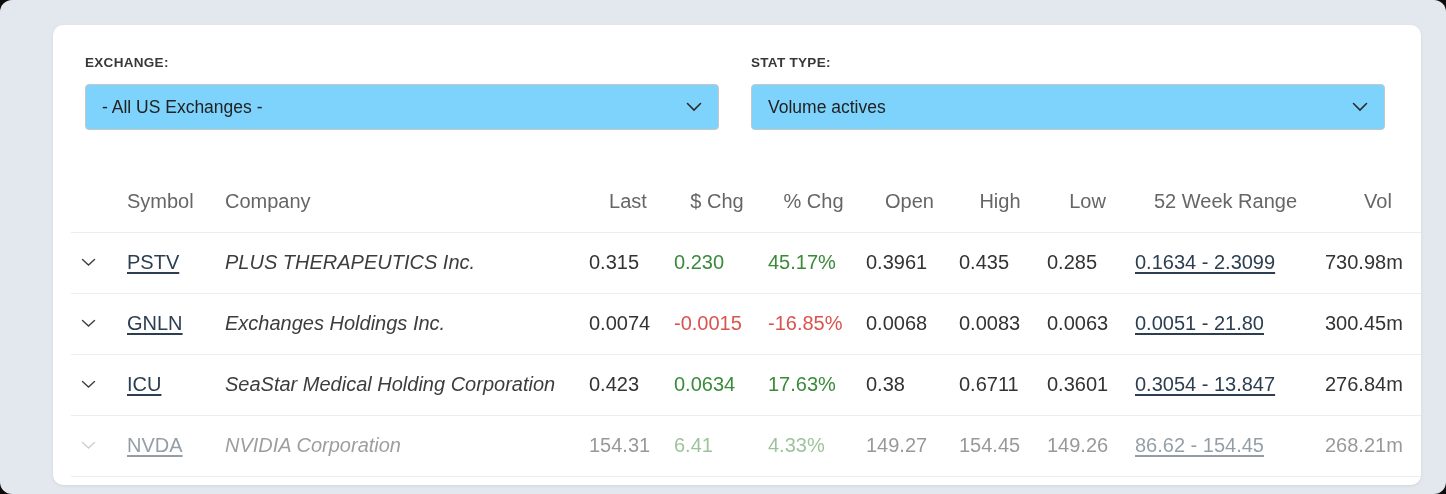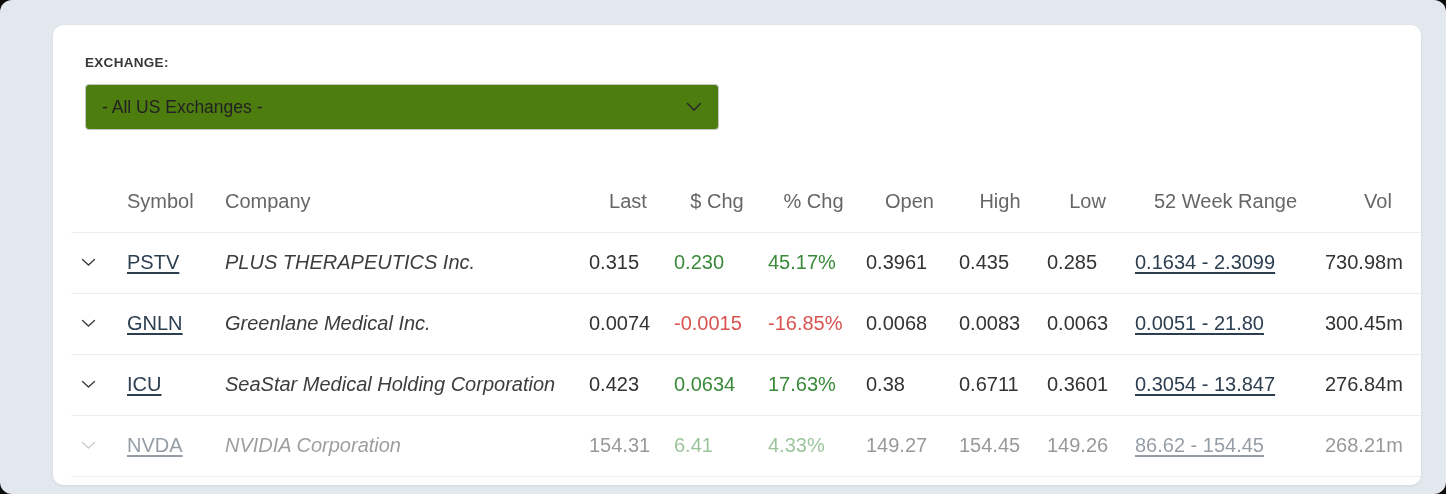--- a/index.html
+++ b/index.html
@@ -44,21 +44,21 @@
     font-weight:bold;
     letter-spacing:.3px;
     color:#383838;
     margin-bottom:14px;
   }
   .select{
     position:relative;
     height:46px;
     border:1px solid #c6c6c6;
     border-radius:4px;
-    background:#4d7c0f;
+    background:#7dd3fc;
     display:flex;
     align-items:center;
     padding:0 44px 0 16px;
     font-size:17.5px;
     color:#222;
     cursor:pointer;
   }
   .select .chev{
     position:absolute;
     right:16px;top:50%;
@@ -130,20 +130,29 @@
         <div class="select" role="combobox">
           <span>- All US Exchanges -</span>
           <span class="chev">
             <svg width="16" height="10" viewBox="0 0 16 10">
                 <path d="M1.5 1.5 L8 8 L14.5 1.5" stroke="#2b2b2b" stroke-width="1.6" fill="none" stroke-linecap="round"></path>
               </svg>
           </span>
         </div>
       </div>
       <div class="control">
+        <span class="control-label">STAT TYPE:</span>
+        <div class="select" role="combobox">
+          <span>Volume actives</span>
+          <span class="chev">
+            <svg width="16" height="10" viewBox="0 0 16 10">
+                <path d="M1.5 1.5 L8 8 L14.5 1.5" stroke="#2b2b2b" stroke-width="1.6" fill="none" stroke-linecap="round"></path>
+              </svg>
+          </span>
+        </div>
       </div>
     </div>
 
     <div class="table-wrap">
       <table>
         <colgroup>
           <col class="c-toggle">
             <col class="c-symbol">
             <col class="c-company">
             <col class="c-last">
@@ -190,21 +199,21 @@
             <td class="ar"><span>730.98m</span></td>
           </tr>
 
           <tr>
             <td class="toggle">
               <span class="chev"><svg width="15" height="9" viewBox="0 0 15 9">
                     <path d="M1.5 1.5 L7.5 7 L13.5 1.5" stroke="#3f3f3f" stroke-width="1.4" fill="none" stroke-linecap="round"></path>
                   </svg></span>
             </td>
             <td class="al pad-l"><a class="sym" href="#">GNLN</a></td>
-            <td class="al pad-l company"><span>Greenlane Medical Inc.</span></td>
+            <td class="al pad-l company"><span>Exchanges Holdings Inc.</span></td>
             <td class="ar pr7"><span>0.0074</span></td>
             <td class="ar pr8 neg"><span>-0.0015</span></td>
             <td class="ar pr7 neg"><span>-16.85%</span></td>
             <td class="ar pr6"><span>0.0068</span></td>
             <td class="ar pr6"><span>0.0083</span></td>
             <td class="ar pr7"><span>0.0063</span></td>
             <td class="ar pr9"><a class="range" href="#">0.0051 - 21.80</a></td>
             <td class="ar"><span>300.45m</span></td>
           </tr>
 

